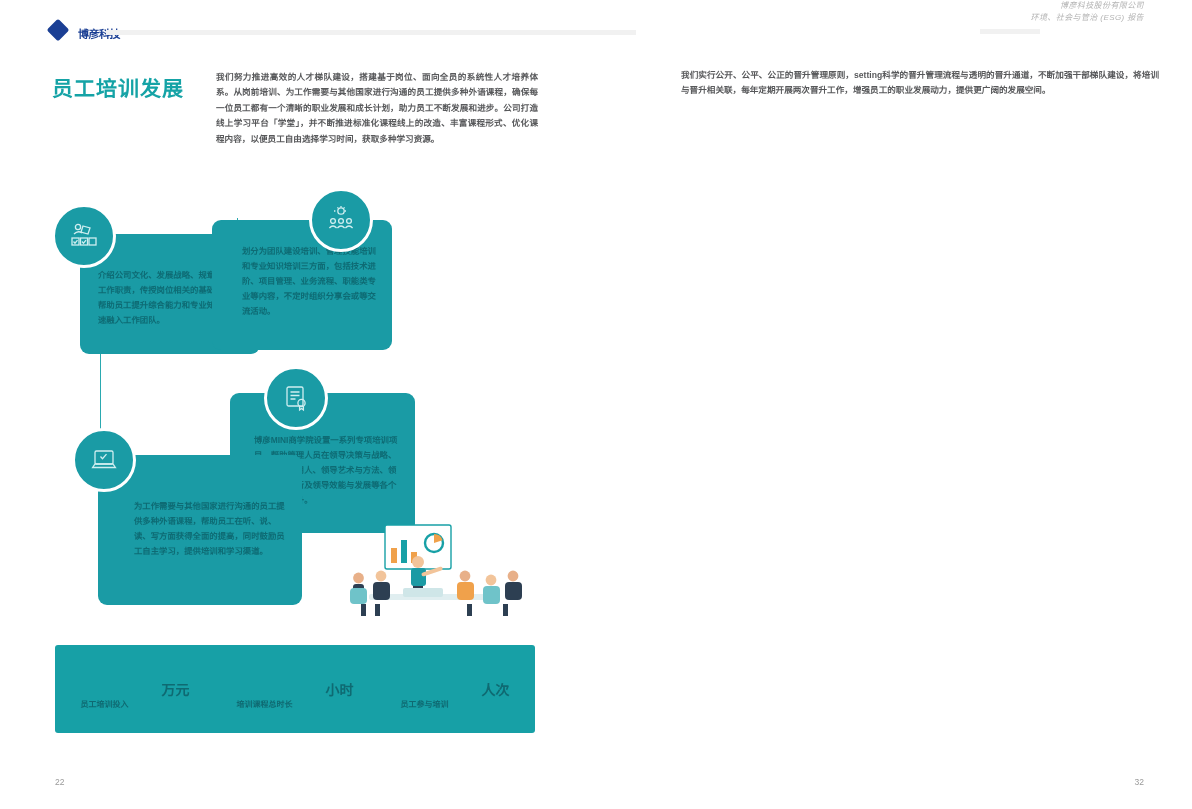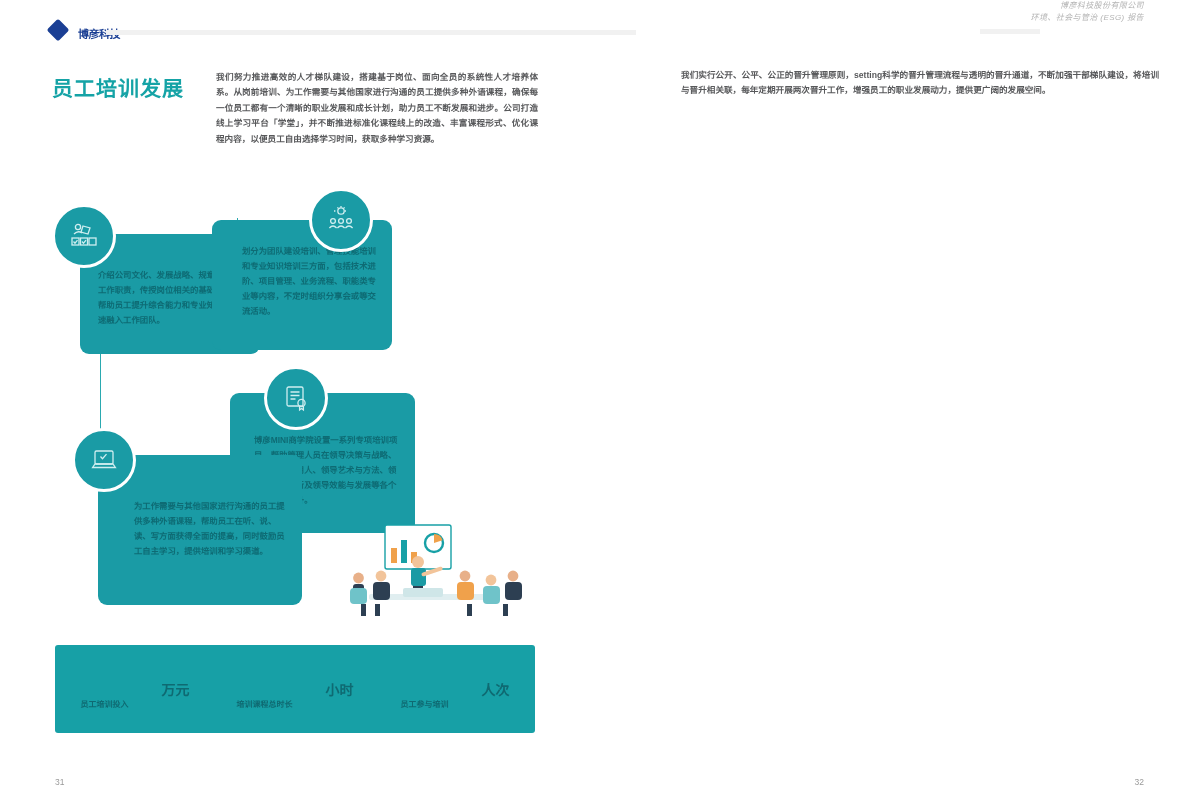--- a/index.html
+++ b/index.html
@@ -217,21 +217,21 @@
       <div class="stat">
         <div class="stat-row1">
             <span class="stat-label">员工参与培训</span>
           </div>
         <div class="stat-row2">
             <span class="stat-unit">人次</span>
           </div>
       </div>
     </div>
 
-    <div class="pgnum" style="left:55px;">31</div>
+    <div class="pgnum" style="left:55px;">22</div>
   </div>
 
   <div class="page page-right">
 
     <div class="hdr-right">
       <div>博彦科技股份有限公司</div>
       <div>环境、社会与管治 (ESG) 报告</div>
     </div>
     <div class="hdr-rule-r"></div>
 

